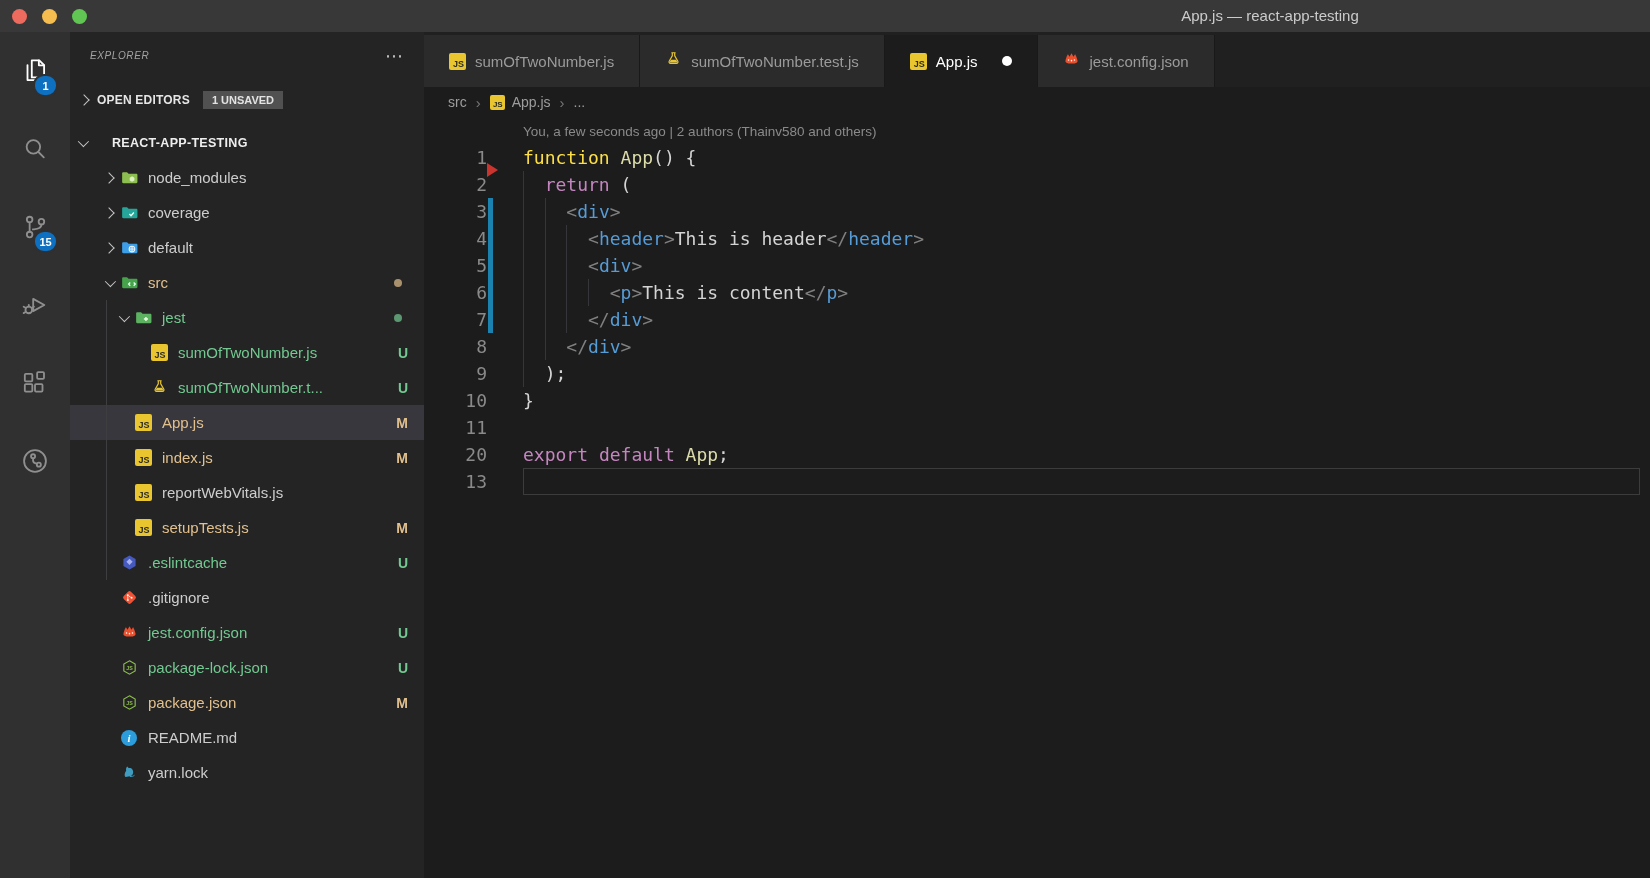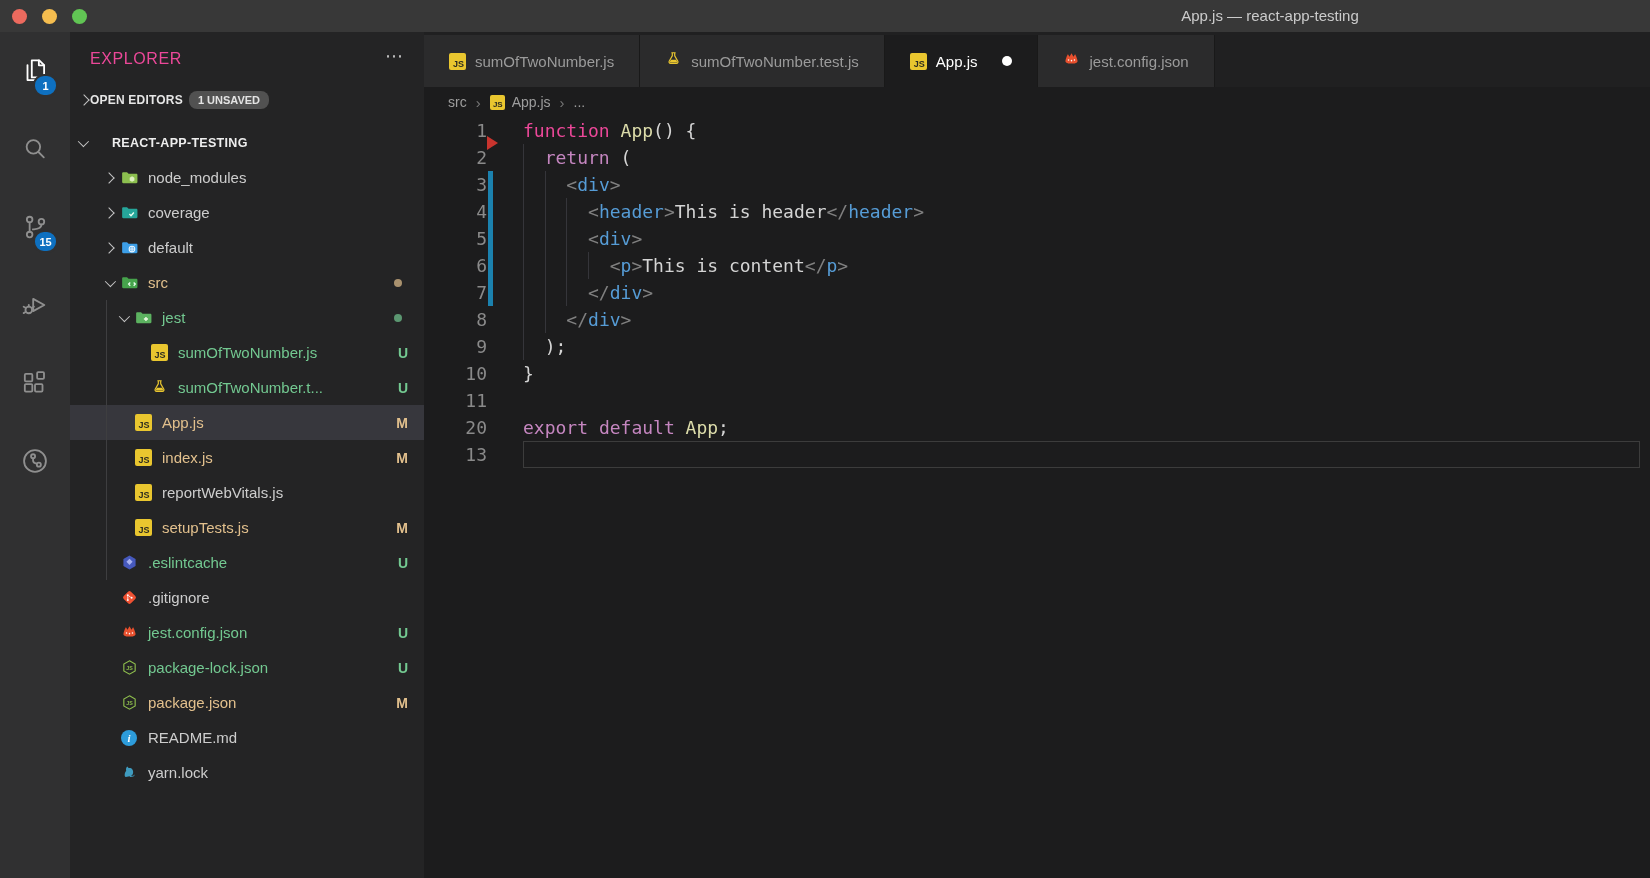--- a/index.html
+++ b/index.html
@@ -21,30 +21,30 @@
            justify-content:center;color:#8f8f8f;cursor:pointer;}
   .ab-item.active{color:#ffffff;}
   .ab-badge{position:absolute;right:12px;bottom:15px;min-width:13px;height:15px;padding:2px 4px;
             border-radius:11px;background:#0e70c0;color:#fff;font-size:11px;font-weight:700;
             display:flex;align-items:center;justify-content:center;border:2px solid #303031;}
 
   
   .sidebar{position:absolute;left:70px;top:32px;width:354px;bottom:0;background:#242425;color:#ccc;}
   .sb-title{height:48px;box-sizing:border-box;padding:18px 20px 0 20px;display:flex;
             justify-content:space-between;align-items:flex-start;}
-  .sb-title .t{font-size:16px;color:#ec4899;letter-spacing:.6px;}
+  .sb-title .t{font-size:10px;color:#a3a3a3;letter-spacing:.6px;font-style:italic;}
   .dots{color:#c5c5c5;font-size:18px;line-height:12px;cursor:pointer;letter-spacing:1px;}
   .chev{display:inline-block;width:7px;height:7px;border-right:1.6px solid #c5c5c5;
         border-bottom:1.6px solid #c5c5c5;}
   .chev.right{transform:rotate(-45deg);}
   .chev.down{transform:rotate(45deg) translateY(-2px);}
-  .oe-row{height:32px;margin-top:4px;display:flex;align-items:center;padding-left:10px;gap:2px;cursor:pointer;}
+  .oe-row{height:32px;margin-top:4px;display:flex;align-items:center;padding-left:10px;gap:9px;cursor:pointer;}
   .oe-label{font-size:12px;font-weight:700;color:#e6e6e6;letter-spacing:.2px;}
   .oe-badge{margin-left:4px;background:#515151;color:#e3e3e3;font-size:11px;font-weight:600;
-            padding:3px 9px;border-radius:8px;}
+            padding:3px 9px;border-radius:0;}
   .proj-row{height:34px;margin-top:10px;display:flex;align-items:center;padding-left:8px;gap:26px;cursor:pointer;}
   .proj-label{font-size:12.5px;font-weight:700;color:#eeeeee;letter-spacing:.3px;}
   .tree{position:absolute;top:128px;left:0;right:0;}
   .trow{height:35px;display:flex;align-items:center;cursor:pointer;position:relative;}
   .trow.selected{background:#37373d;}
   .trow.lvl1{padding-left:30px;}
   .trow.lvl2{padding-left:44px;}
   .trow.lvl3{padding-left:60px;}
   .chev-box{width:17px;display:flex;justify-content:center;flex:none;}
   .ficon{width:24px;display:flex;justify-content:center;align-items:center;flex:none;}
@@ -79,21 +79,21 @@
          font-size:13.5px;color:#8a8a8a;cursor:pointer;}
   .line{position:relative;height:27px;line-height:27px;display:flex;white-space:pre;}
   .ln{width:63px;text-align:right;color:#8a8a8a;flex:none;cursor:pointer;}
   .deco{width:36px;position:relative;flex:none;}
   .codetxt{position:relative;flex:1;color:#d4d4d4;}
   .guide{position:absolute;top:0;bottom:0;width:1px;background:#35353a;}
   .modbar{position:absolute;left:1px;top:0;bottom:0;width:5px;background:#1b81ae;}
   .redmark{position:absolute;left:0;top:-8px;width:0;height:0;border-left:11px solid #c9342e;
            border-top:7px solid transparent;border-bottom:7px solid transparent;}
   .curbox{position:absolute;left:99px;right:10px;top:0;bottom:0;border:1px solid #3c3c3c;box-sizing:border-box;}
-  .tk-kw{color:#ec4899}.tk-ctl{color:#c586c0}.tk-fn{color:#dcdcaa}
+  .tk-kw{color:#fde047}.tk-ctl{color:#c586c0}.tk-fn{color:#dcdcaa}
   .tk-tag{color:#569cd6}.tk-pn{color:#808080}.tk-tx{color:#d4d4d4}
 </style>
 </head>
 <body>
 
 <div class="window">
 
   <div class="titlebar">
     <div class="traffic">
       <span class="tl red"></span>
@@ -421,20 +421,21 @@
             <span class="fi-js">JS</span>
           </span>
           <span>App.js</span>
         </span>
         <span class="bc-sep">›</span>
         <span class="bc-item">
           <span>...</span>
         </span>
       </div>
     <div class="codearea">
+      <div class="blame">You, a few seconds ago | 2 authors (Thainv580 and others)</div>
       <div id="codelines">
           <div class="line"><span class="ln">1</span><span class="deco"></span><span class="codetxt"><span class="tk-kw">function</span><span class="tk-tx"> </span><span class="tk-fn">App</span><span class="tk-tx">() {</span></span></div>
           <div class="line"><span class="ln">2</span><span class="deco"><i class="redmark"></i></span><span class="codetxt"><i class="guide" style="left: 0ch;"></i><span class="tk-tx">  </span><span class="tk-ctl">return</span><span class="tk-tx"> (</span></span></div>
           <div class="line"><span class="ln">3</span><span class="deco"><i class="modbar"></i></span><span class="codetxt"><i class="guide" style="left: 0ch;"></i><i class="guide" style="left: 2ch;"></i><span class="tk-tx">    </span><span class="tk-pn">&lt;</span><span class="tk-tag">div</span><span class="tk-pn">&gt;</span></span></div>
           <div class="line"><span class="ln">4</span><span class="deco"><i class="modbar"></i></span><span class="codetxt"><i class="guide" style="left: 0ch;"></i><i class="guide" style="left: 2ch;"></i><i class="guide" style="left: 4ch;"></i><span class="tk-tx">      </span><span class="tk-pn">&lt;</span><span class="tk-tag">header</span><span class="tk-pn">&gt;</span><span class="tk-tx">This is header</span><span class="tk-pn">&lt;/</span><span class="tk-tag">header</span><span class="tk-pn">&gt;</span></span></div>
           <div class="line"><span class="ln">5</span><span class="deco"><i class="modbar"></i></span><span class="codetxt"><i class="guide" style="left: 0ch;"></i><i class="guide" style="left: 2ch;"></i><i class="guide" style="left: 4ch;"></i><span class="tk-tx">      </span><span class="tk-pn">&lt;</span><span class="tk-tag">div</span><span class="tk-pn">&gt;</span></span></div>
           <div class="line"><span class="ln">6</span><span class="deco"><i class="modbar"></i></span><span class="codetxt"><i class="guide" style="left: 0ch;"></i><i class="guide" style="left: 2ch;"></i><i class="guide" style="left: 4ch;"></i><i class="guide" style="left: 6ch;"></i><span class="tk-tx">        </span><span class="tk-pn">&lt;</span><span class="tk-tag">p</span><span class="tk-pn">&gt;</span><span class="tk-tx">This is content</span><span class="tk-pn">&lt;/</span><span class="tk-tag">p</span><span class="tk-pn">&gt;</span></span></div>
           <div class="line"><span class="ln">7</span><span class="deco"><i class="modbar"></i></span><span class="codetxt"><i class="guide" style="left: 0ch;"></i><i class="guide" style="left: 2ch;"></i><i class="guide" style="left: 4ch;"></i><span class="tk-tx">      </span><span class="tk-pn">&lt;/</span><span class="tk-tag">div</span><span class="tk-pn">&gt;</span></span></div>
           <div class="line"><span class="ln">8</span><span class="deco"></span><span class="codetxt"><i class="guide" style="left: 0ch;"></i><i class="guide" style="left: 2ch;"></i><span class="tk-tx">    </span><span class="tk-pn">&lt;/</span><span class="tk-tag">div</span><span class="tk-pn">&gt;</span></span></div>
           <div class="line"><span class="ln">9</span><span class="deco"></span><span class="codetxt"><i class="guide" style="left: 0ch;"></i><span class="tk-tx">  );</span></span></div>

